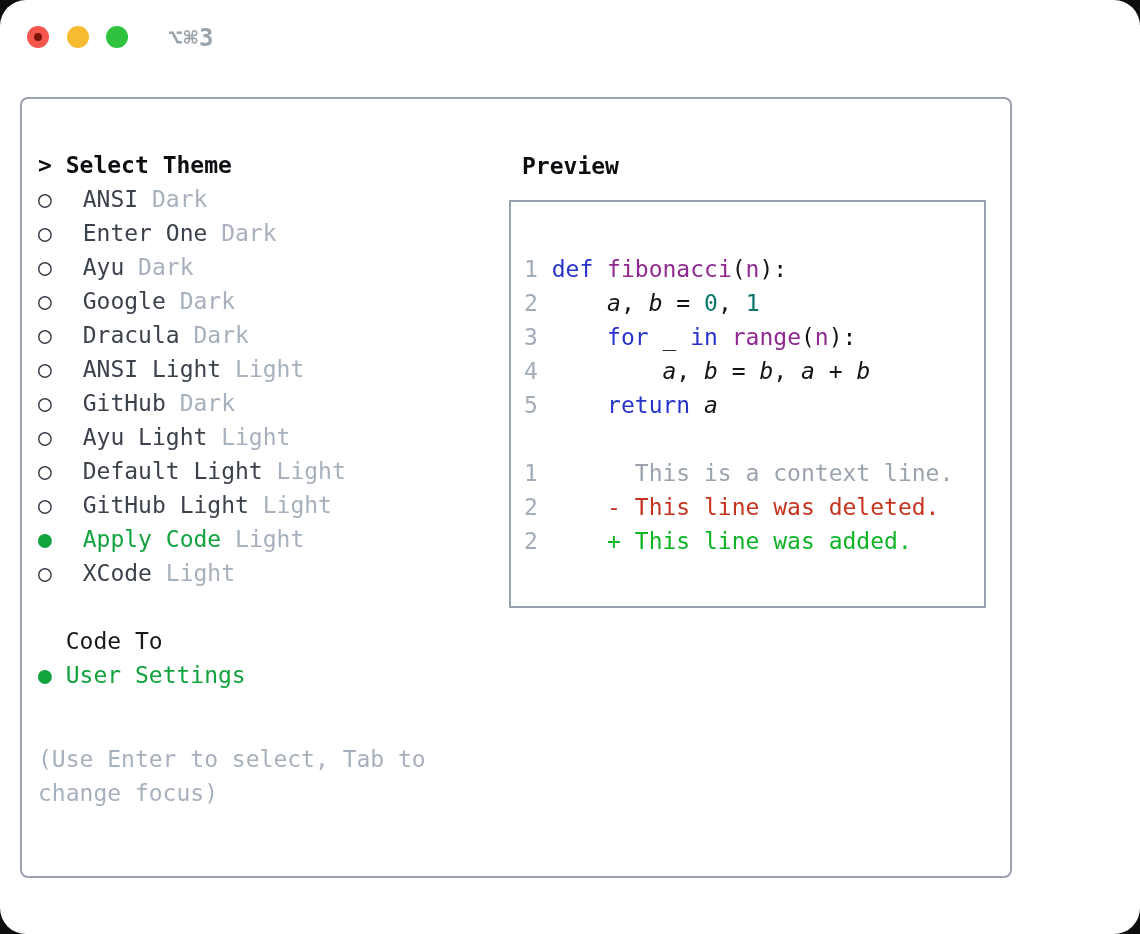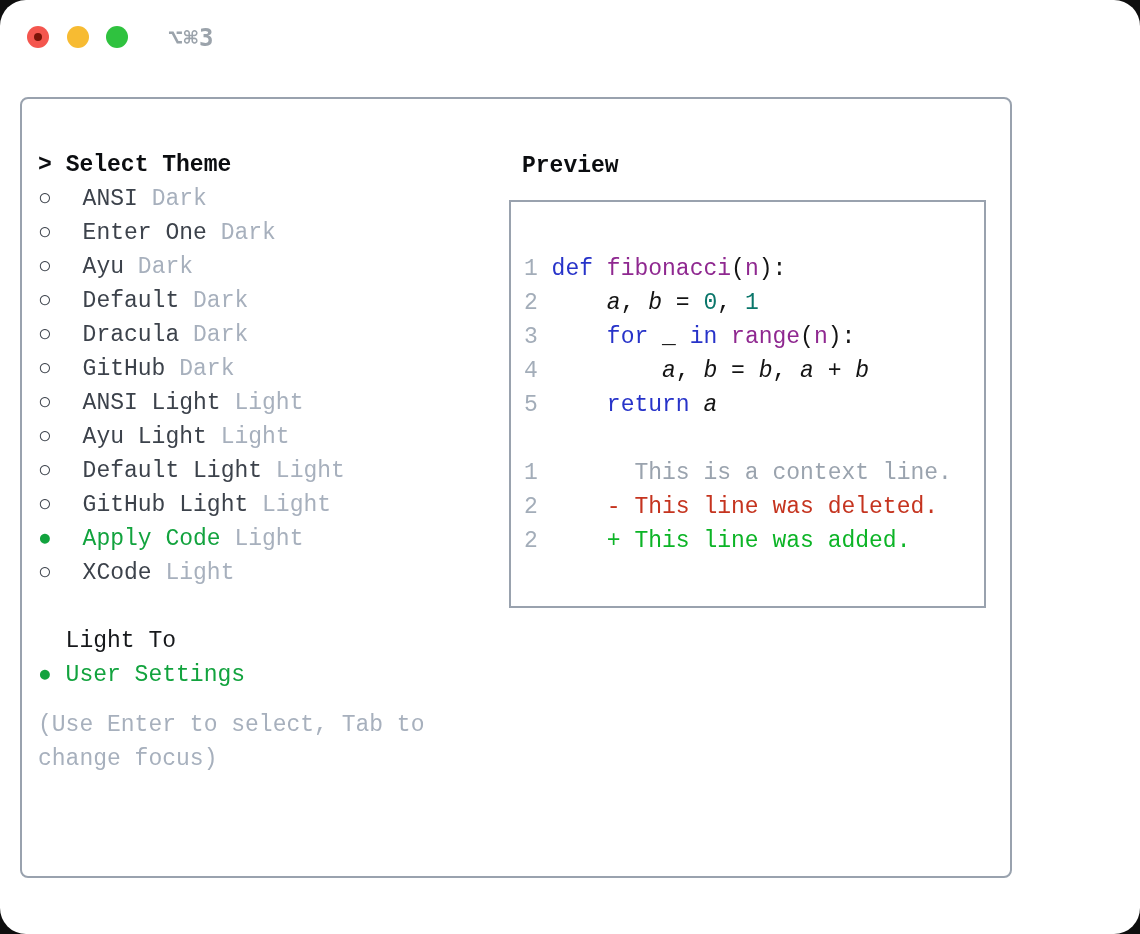--- a/index.html
+++ b/index.html
@@ -17,35 +17,35 @@
   .traffic.green{left:106px;background:var(--traffic-green);}
   .win-title{
     position:absolute;left:168px;top:24px;font-size:24px;font-weight:bold;
     color:var(--title);letter-spacing:1px;
     font-family:"DejaVu Sans Mono","DejaVu Sans",monospace;
   }
   
   .panel{
     position:absolute;left:20px;top:97px;width:992px;height:781px;
     border:2px solid var(--border);border-radius:8px;box-sizing:border-box;
-    font-size:23px;line-height:34px;color:var(--plain);font-family:Liberation Mono, monospace;
+    font-size:23px;line-height:34px;color:var(--plain);
   }
   .left-col{position:absolute;left:16px;top:49px;}
   .row{white-space:pre;}
   .hdr{font-weight:bold;color:#0b0d10;}
   .prompt{font-weight:bold;color:#0b0d10;}
   .marker{color:var(--theme-name);}
   .name{color:var(--theme-name);margin-left:17px;}
   .variant{color:var(--muted);}
   .theme-row.selected .marker,.theme-row.selected .name{color:var(--accent-green);}
   .apply-section{margin-top:34px;}
   .apply-header{padding-left:2ch;color:#16181b;}
   .option-row .label{color:var(--theme-name);}
   .option-row.selected .marker,.option-row.selected .label{color:var(--accent-green);}
-  .help{margin-top:16px;max-width:420px;color:var(--muted);white-space:normal;}
+  .help{margin-top:50px;max-width:420px;color:var(--muted);white-space:normal;}
   
   .right-col{position:absolute;left:478px;top:50px;}
   .preview-title{padding-left:22px;font-weight:bold;color:#0b0d10;}
   .preview-box{
     margin-left:9px;margin-top:17px;width:477px;height:408px;
     border:2px solid var(--border);box-sizing:border-box;
     padding:50px 0 16px 13px;overflow:hidden;
   }
   .code-line{white-space:pre;}
   .ln{display:inline-block;width:1ch;text-align:right;color:var(--line-number);}
@@ -74,33 +74,33 @@
 
   <div class="panel">
 
     <div class="left-col">
       <div class="row hdr"><span class="prompt">&gt;</span><span> </span><span>Select Theme</span></div>
 
       <div>
           <div class="row theme-row"><span class="marker">○ </span><span class="name">ANSI</span><span class="variant"> Dark</span></div>
           <div class="row theme-row"><span class="marker">○ </span><span class="name">Enter One</span><span class="variant"> Dark</span></div>
           <div class="row theme-row"><span class="marker">○ </span><span class="name">Ayu</span><span class="variant"> Dark</span></div>
-          <div class="row theme-row"><span class="marker">○ </span><span class="name">Default</span><span class="variant"> Dark</span></div>
+          <div class="row theme-row"><span class="marker">○ </span><span class="name">Google</span><span class="variant"> Dark</span></div>
           <div class="row theme-row"><span class="marker">○ </span><span class="name">Dracula</span><span class="variant"> Dark</span></div>
+          <div class="row theme-row"><span class="marker">○ </span><span class="name">ANSI Light</span><span class="variant"> Light</span></div>
           <div class="row theme-row"><span class="marker">○ </span><span class="name">GitHub</span><span class="variant"> Dark</span></div>
-          <div class="row theme-row"><span class="marker">○ </span><span class="name">ANSI Light</span><span class="variant"> Light</span></div>
           <div class="row theme-row"><span class="marker">○ </span><span class="name">Ayu Light</span><span class="variant"> Light</span></div>
           <div class="row theme-row"><span class="marker">○ </span><span class="name">Default Light</span><span class="variant"> Light</span></div>
           <div class="row theme-row"><span class="marker">○ </span><span class="name">GitHub Light</span><span class="variant"> Light</span></div>
           <div class="row theme-row selected"><span class="marker">● </span><span class="name">Apply Code</span><span class="variant"> Light</span></div>
           <div class="row theme-row"><span class="marker">○ </span><span class="name">XCode</span><span class="variant"> Light</span></div>
         </div>
 
       <div class="apply-section">
-        <div class="row apply-header">Light To</div>
+        <div class="row apply-header">Code To</div>
         <div>
             <div class="row option-row selected"><span class="marker">● </span><span class="label">User Settings</span></div>
           </div>
       </div>
 
       <div class="help">(Use Enter to select, Tab to change focus)</div>
     </div>
 
     <div class="right-col">
       <div class="row preview-title">Preview</div>

